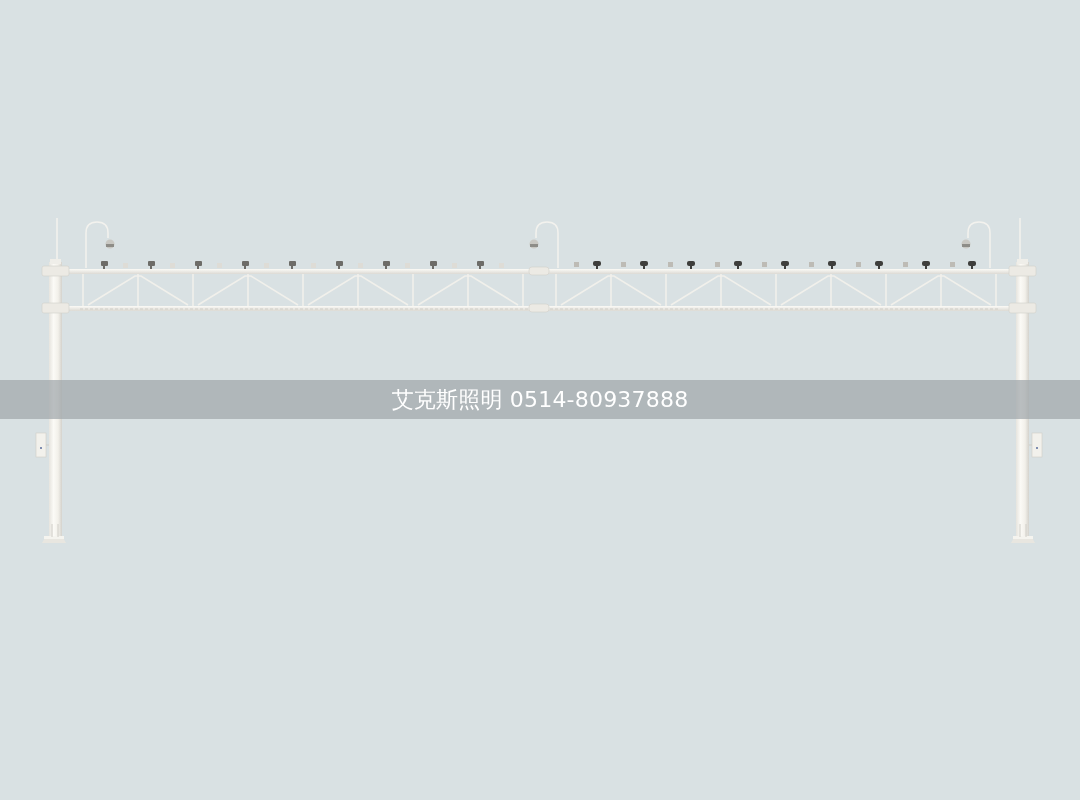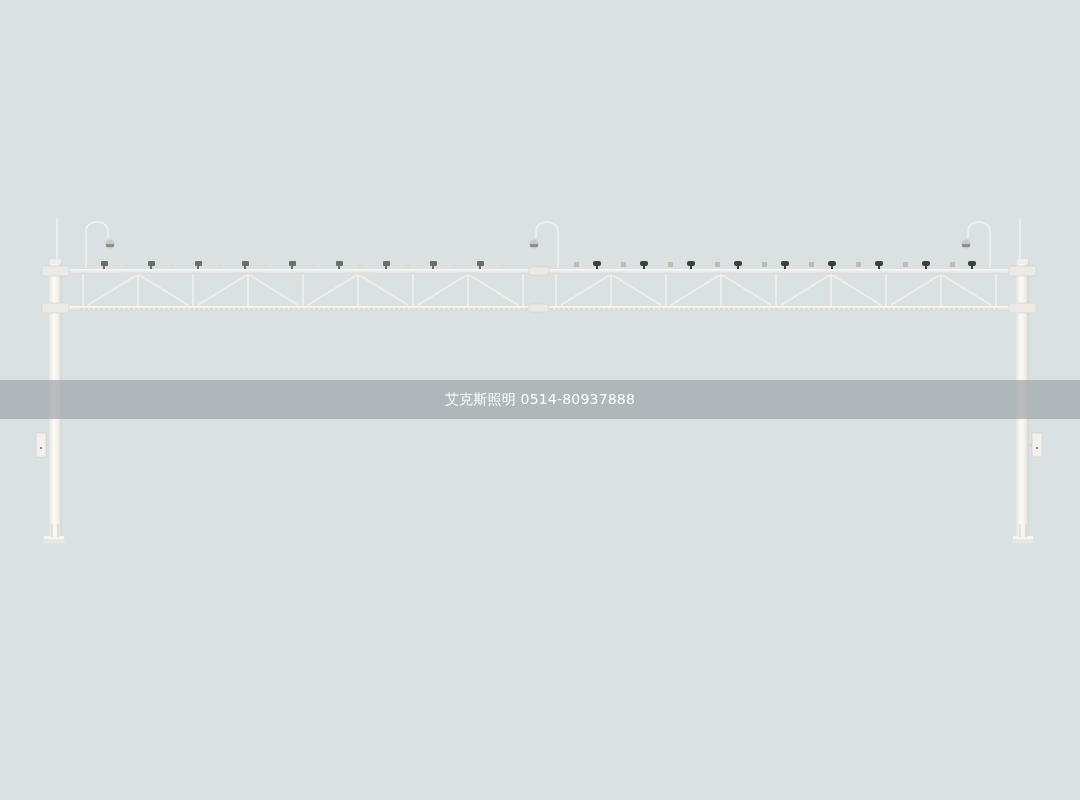--- a/index.html
+++ b/index.html
@@ -9,21 +9,21 @@
       position: relative;
       font-family: "Liberation Sans", "DejaVu Sans", sans-serif;
     }
     #scene { position: absolute; left: 0; top: 0; width: 1080px; height: 800px; }
     .watermark-band {
       position: absolute; left: 0; top: 380px; width: 1080px; height: 39px;
       background: rgba(160,166,170,0.72);
       display: flex; align-items: center; justify-content: center;
     }
     .watermark-text {
-      color: #ffffff; font-size: 14px; letter-spacing: 0.2px;
+      color: #ffffff; font-size: 22px; letter-spacing: 0.2px;
       font-family: "DejaVu Sans", "Liberation Sans", sans-serif;
     }
   </style>
 </head>
 <body>
 
 <svg id="scene" viewBox="0 0 1080 800" xmlns="http://www.w3.org/2000/svg">
   <defs>
     <linearGradient id="poleGrad" x1="0" x2="1" y1="0" y2="0">
       <stop offset="0" stop-color="#e6e4de"></stop>

